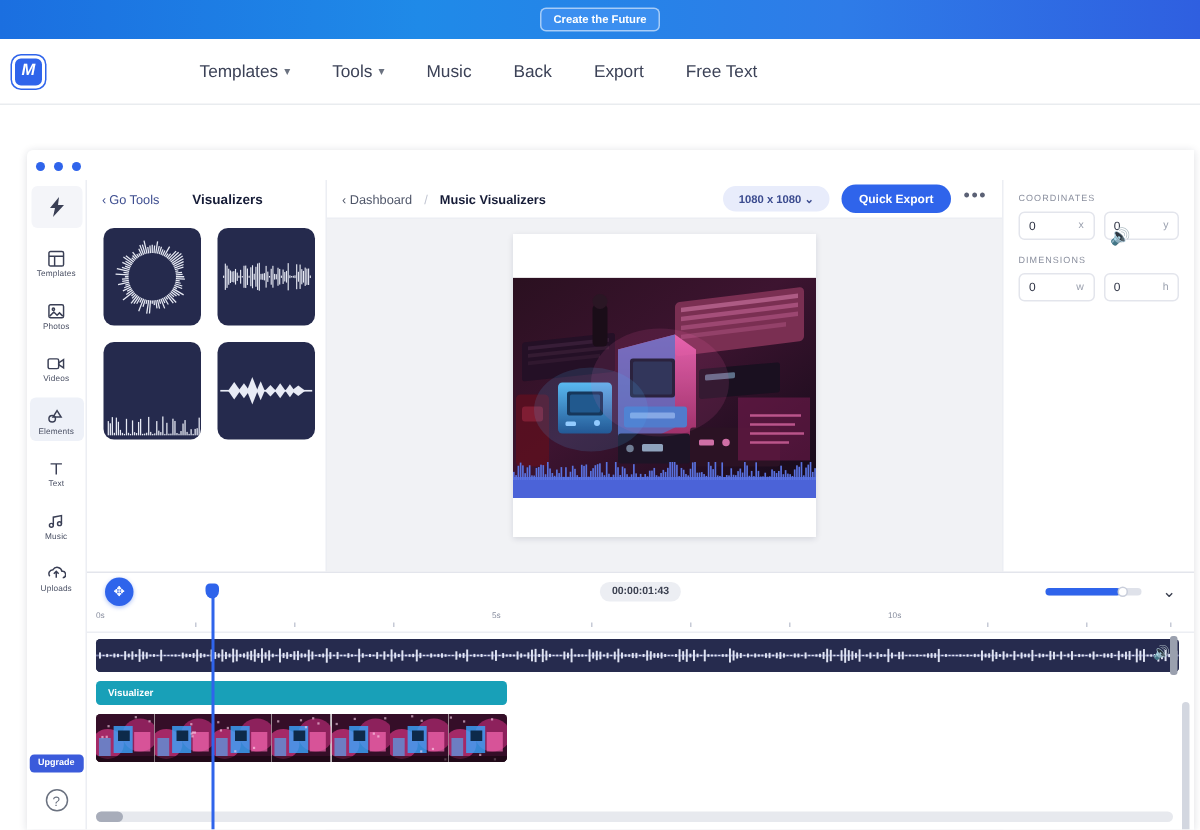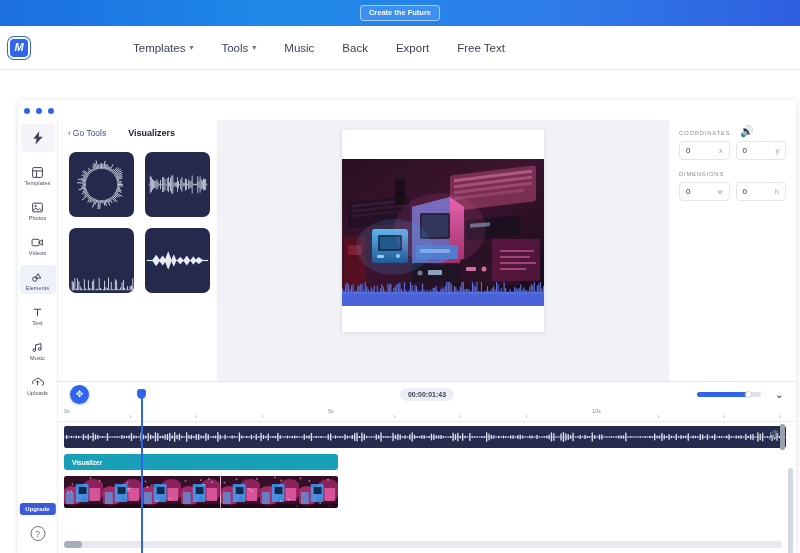--- a/index.html
+++ b/index.html
@@ -552,20 +552,34 @@
                 <polygon points="52,30.393141289437587 55.3490033436214,35 52,39.60685871056241 48.6509966563786,35" fill="#e8ebf5"></polygon>
                 <polygon points="58,31.26920438957476 62.983987054183814,35 58,38.73079561042524 53.016012945816186,35" fill="#e8ebf5"></polygon>
               </g>
           </svg>
         </div>
 
       </div>
     </div>
 
     <div class="editor">
+      <div class="editor-top">
+        <span class="crumb">
+          <span>‹ </span><span>Dashboard</span>
+        </span>
+        <span class="crumb-sep">/</span>
+        <span class="crumb-cur">Music Visualizers</span>
+        <span class="top-spacer"></span>
+        <span class="size-pill">
+          <span>1080 x 1080</span>
+          <span> ⌄</span>
+        </span>
+        <span class="export-btn">Quick Export</span>
+        <span class="dots-btn">•••</span>
+      </div>
 
       <div class="stage">
         <span class="speaker">🔊</span>
         <div class="canvas">
           <div class="canvas-media">
             <svg viewBox="0 0 202 145" preserveAspectRatio="none" style="width:100%;height:100%">
               <defs>
                 <linearGradient id="bgG" x1="0" y1="0" x2="1" y2="1">
                   <stop offset="0%" stop-color="#2a1020"></stop>
                   <stop offset="45%" stop-color="#3d1430"></stop>

